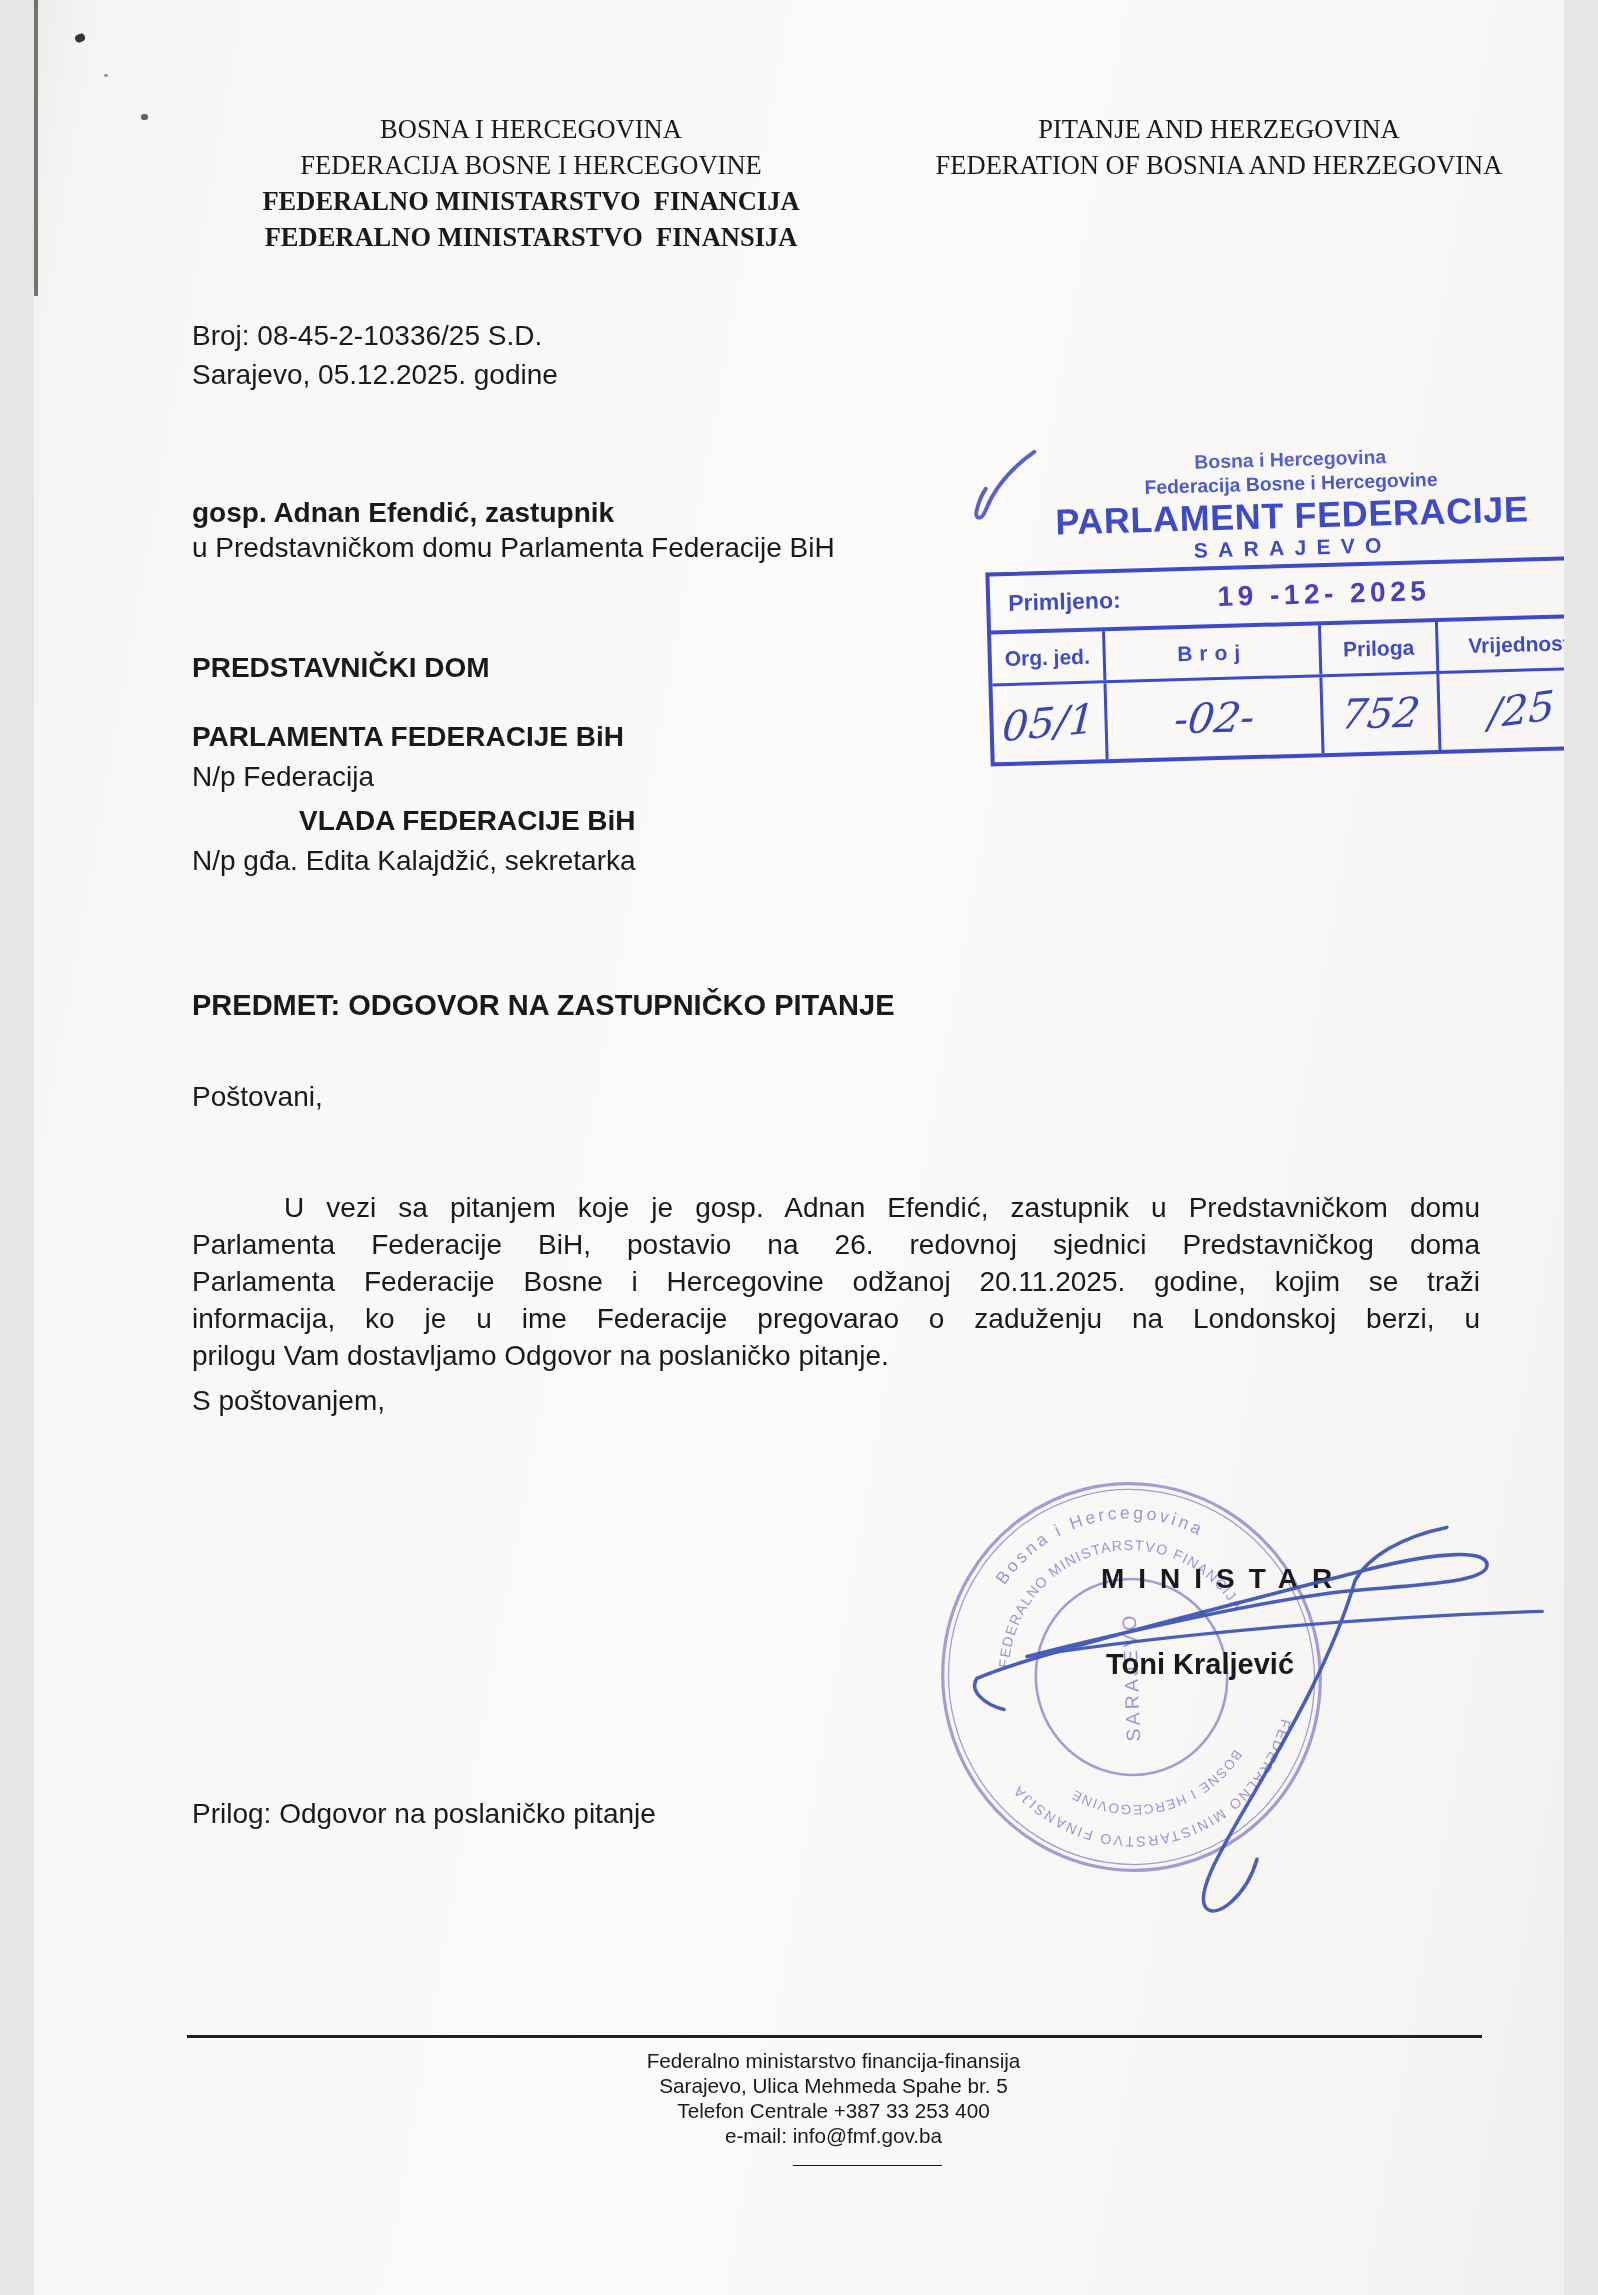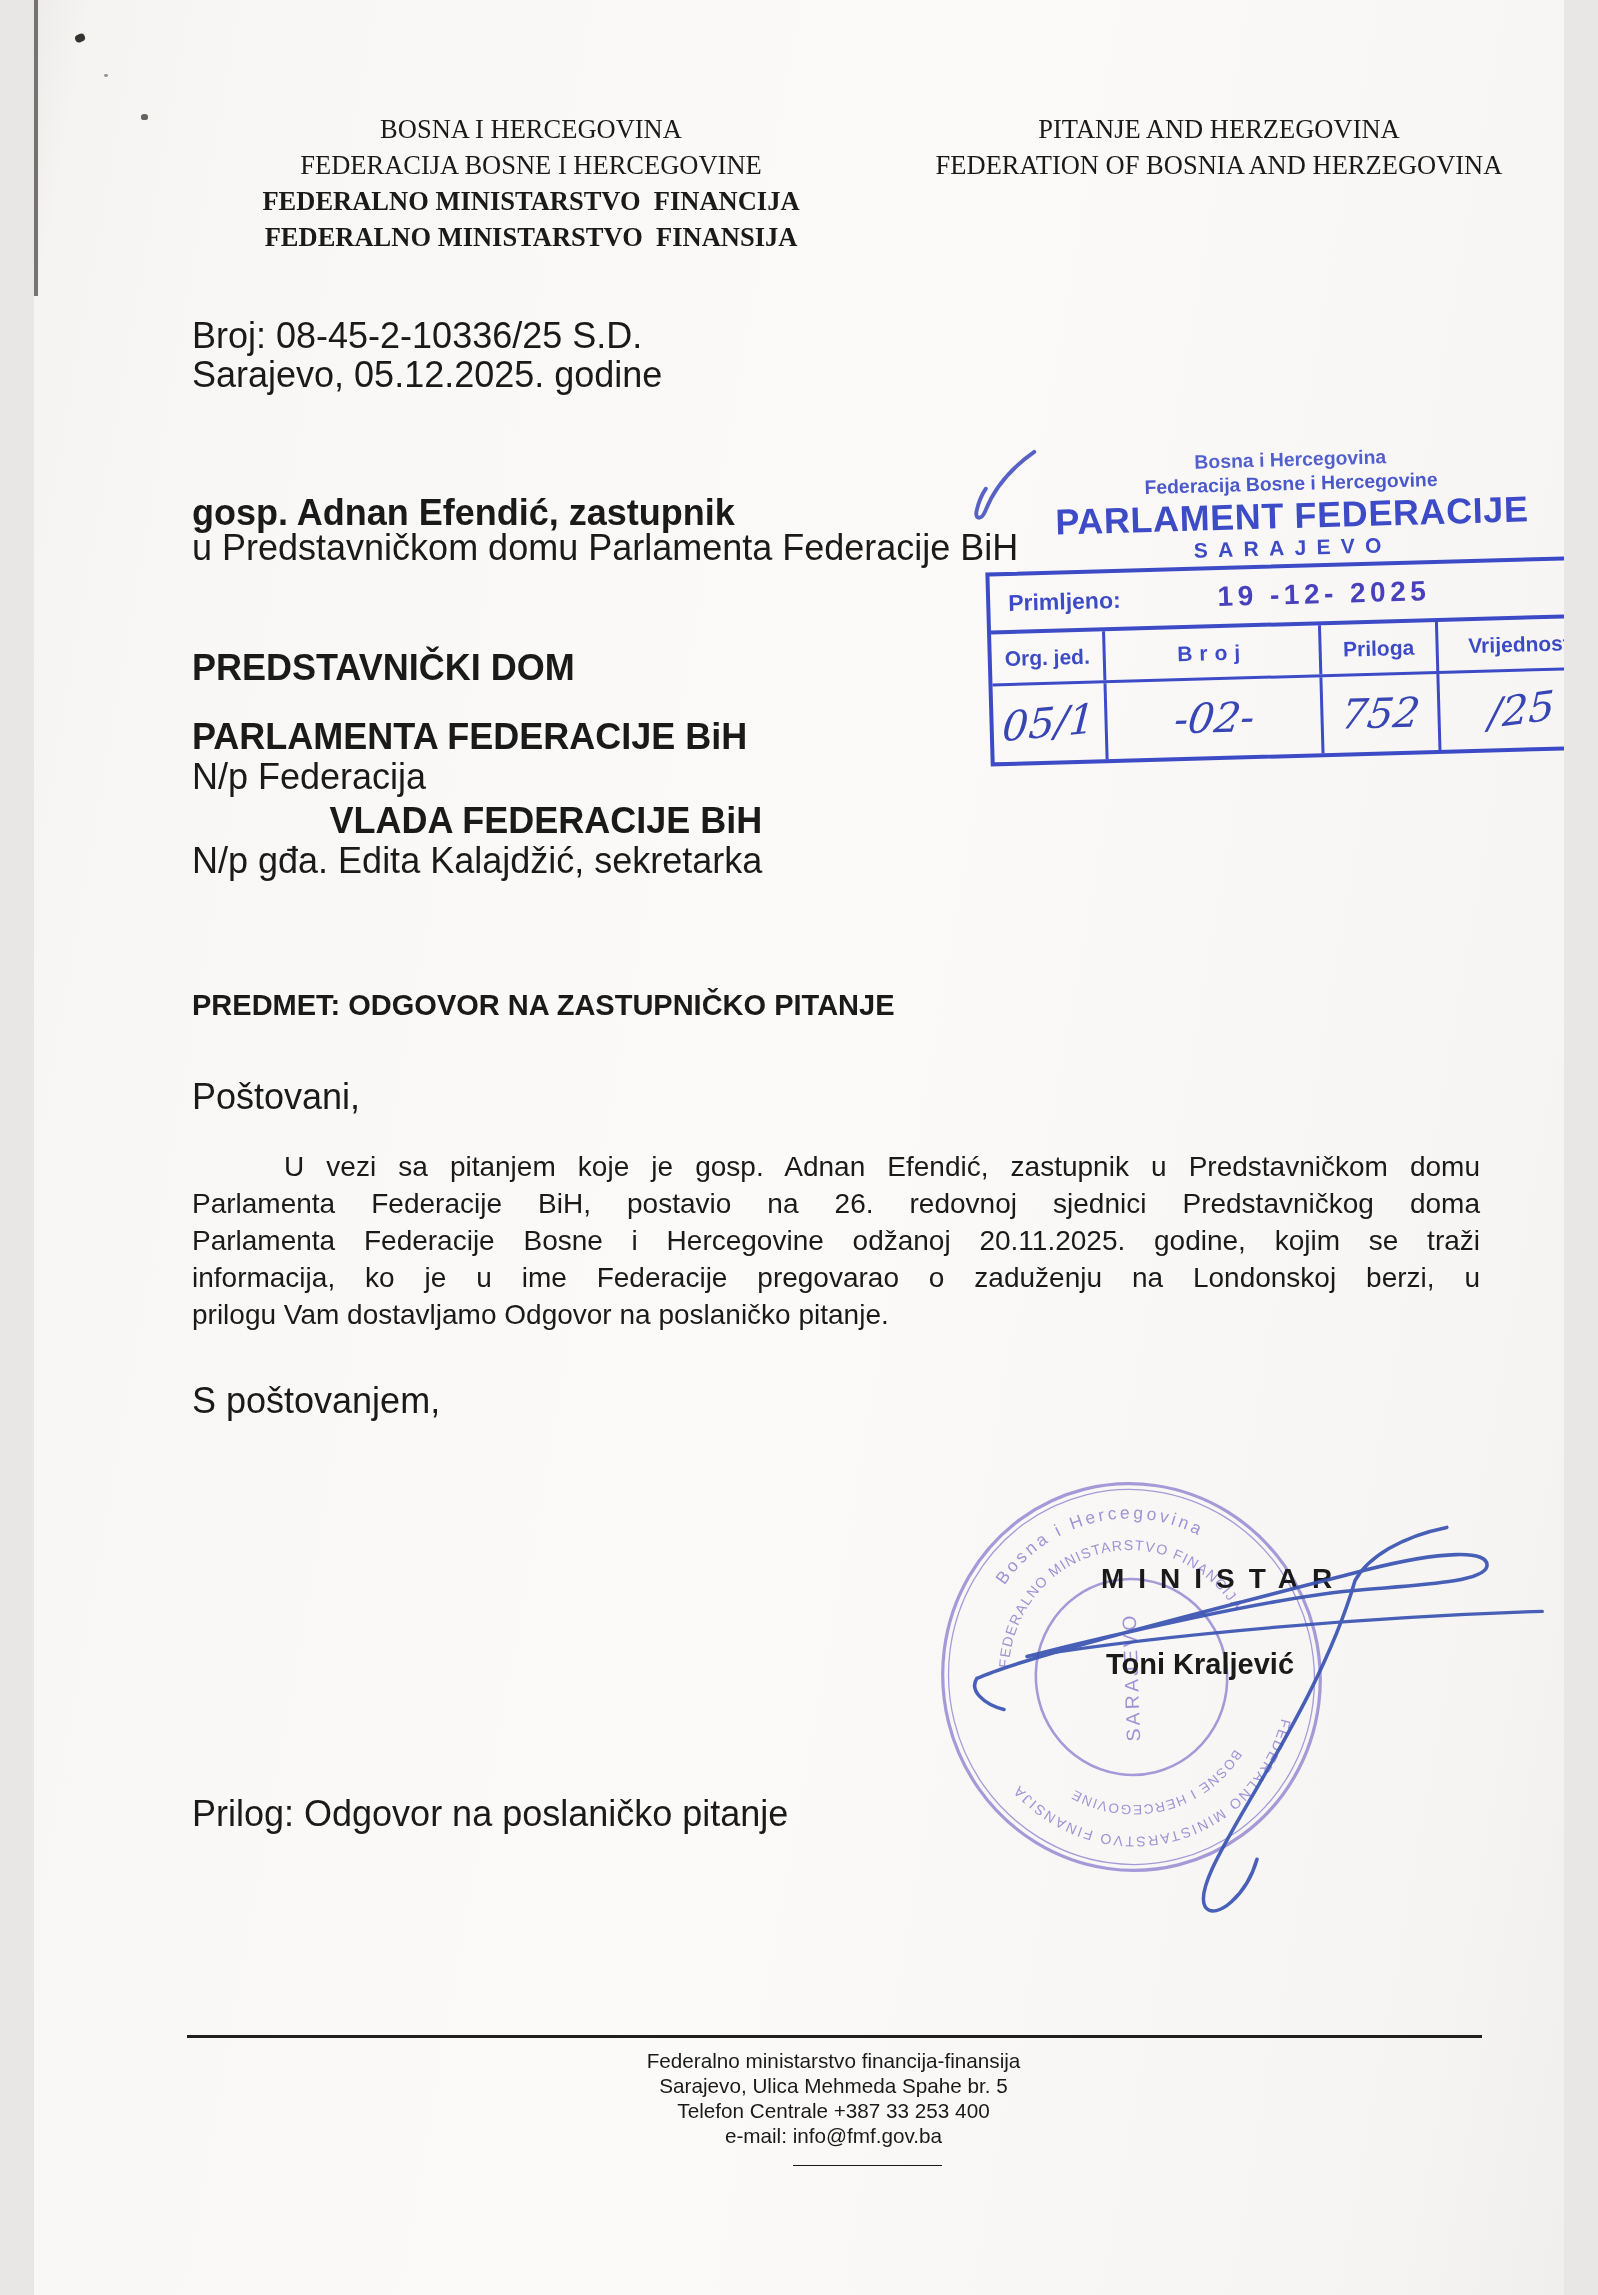--- a/index.html
+++ b/index.html
@@ -12,26 +12,26 @@
     overflow:hidden;
     font-family:"Liberation Sans",sans-serif;
     color:#1a1a1a;
   }
   .abs{position:absolute;}
   .pre{white-space:pre;}
   
   .hdr{font-family:"Liberation Serif",serif;font-size:26.5px;line-height:36px;text-align:center;z-index:3;}
   .hdr .b{font-weight:bold;}
   
-  .blk{font-size:36px;line-height:39px;z-index:3;}
+  .blk{font-size:28px;line-height:39px;z-index:3;}
   .bold{font-weight:bold;margin-top:29px;}
   .body-par{width:1288px;font-size:28px;line-height:37px;z-index:3;}
   .jline{text-align:justify;text-align-last:justify;white-space:normal;}
   .jline.last{text-align-last:left;}
-  .indent{text-indent:92px;}
+  .indent{text-indent:92px;margin-top:41px;}
   
   .rstamp{
     left:948px;top:448px;width:616px;
     transform:rotate(-1.6deg);transform-origin:50% 0;
     color:#2f3ec4;opacity:.93;z-index:2;
   }
   .rstamp .sh{text-align:center;font-weight:bold;}
   .rs-l1{font-size:19.4px;line-height:23px;opacity:.88;}
   .rs-l2{font-size:19.4px;line-height:24.5px;opacity:.92;}
   .rs-l3{font-size:36px;line-height:39px;font-weight:800;letter-spacing:0.6px;}

